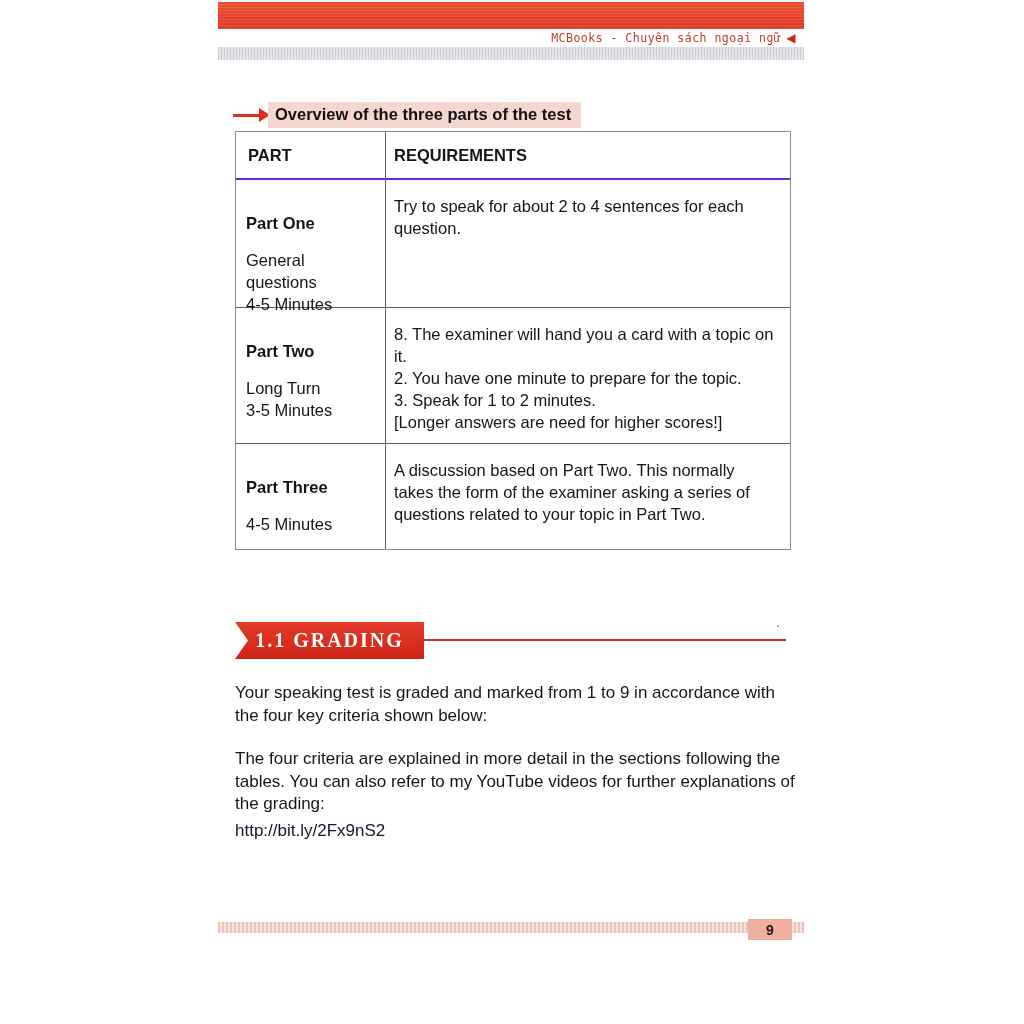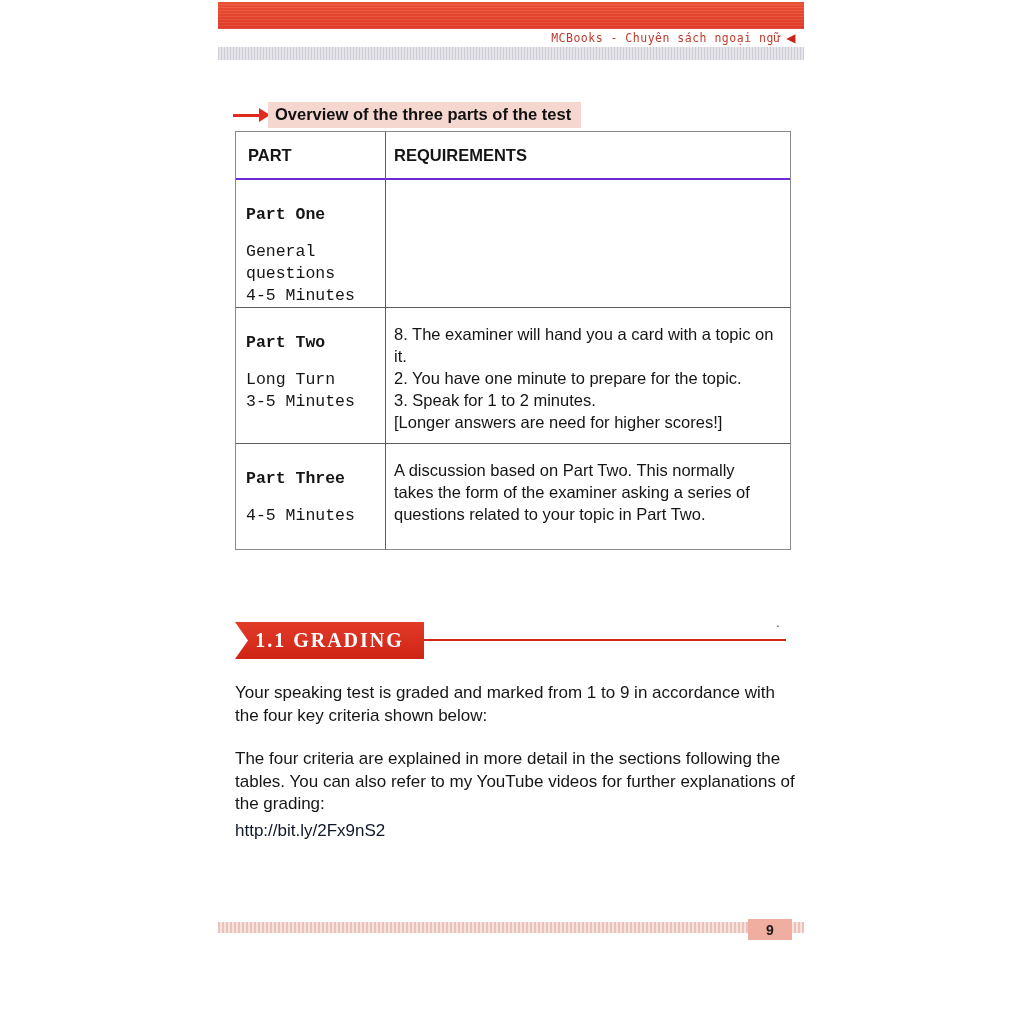--- a/index.html
+++ b/index.html
@@ -50,21 +50,21 @@
   }
   .cell{border-bottom:1px solid #5c5c5c;box-sizing:border-box;font-size:16.5px;line-height:22px;}
   .cell.left{border-right:1px solid #5c5c5c;}
   .cell.hdr{
     height:48px;display:flex;align-items:center;
     font-weight:bold;font-size:16.5px;
     border-bottom:2px solid #6d28d9;
   }
   .cell.hdr.left{padding-left:12px;}
   .cell.hdr.right{padding-left:8px;}
-  .cell.body-left{padding:24px 8px 0 10px;font-family:Liberation Mono, monospace;}
+  .cell.body-left{padding:32px 8px 0 10px;}
   .cell.body-right{padding:15px 12px 0 8px;}
   .row1{height:128px;}
   .row2{height:136px;}
   .row3{height:105px;}
   .cell.lastrow{border-bottom:none;}
   .part-name{font-weight:bold;margin-bottom:15px;}
   .part-line{margin:0;}
   .req-line{margin:0 0 0 0;}
 
   
@@ -116,20 +116,21 @@
 <div class="abs tbl">
   <div class="cell hdr left">PART</div>
   <div class="cell hdr right">REQUIREMENTS</div>
 
   <div class="cell left body-left row1">
     <div class="part-name">Part One</div>
     <div class="part-line">General questions</div>
     <div class="part-line">4-5 Minutes</div>
   </div>
   <div class="cell body-right row1">
+    <div class="req-line">Try to speak for about 2 to 4 sentences for each question.</div>
   </div>
 
   <div class="cell left body-left row2">
     <div class="part-name">Part Two</div>
     <div class="part-line">Long Turn</div>
     <div class="part-line">3-5 Minutes</div>
   </div>
   <div class="cell body-right row2">
     <div class="req-line">8. The examiner will hand you a card with a topic on it.</div>
     <div class="req-line">2. You have one minute to prepare for the topic.</div>

